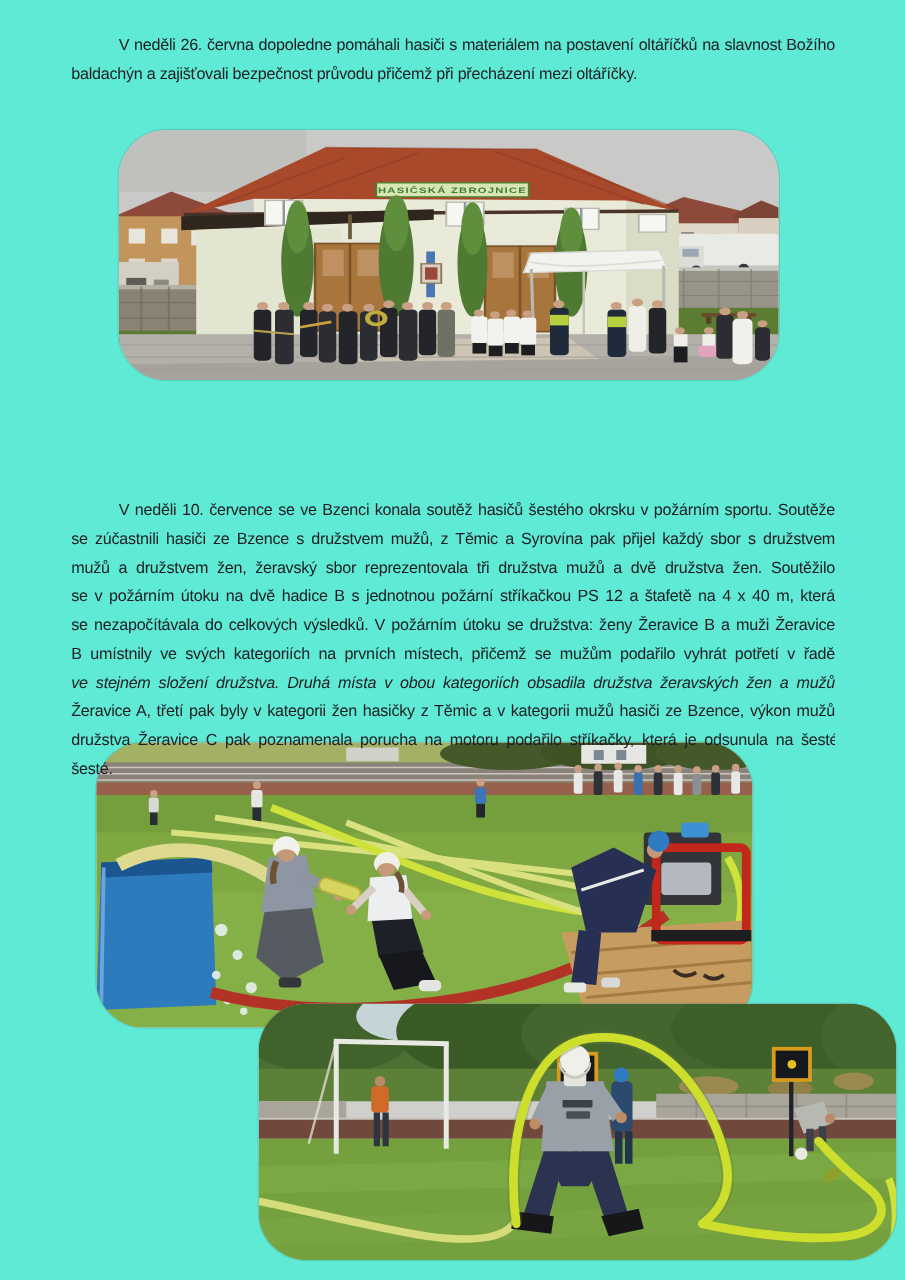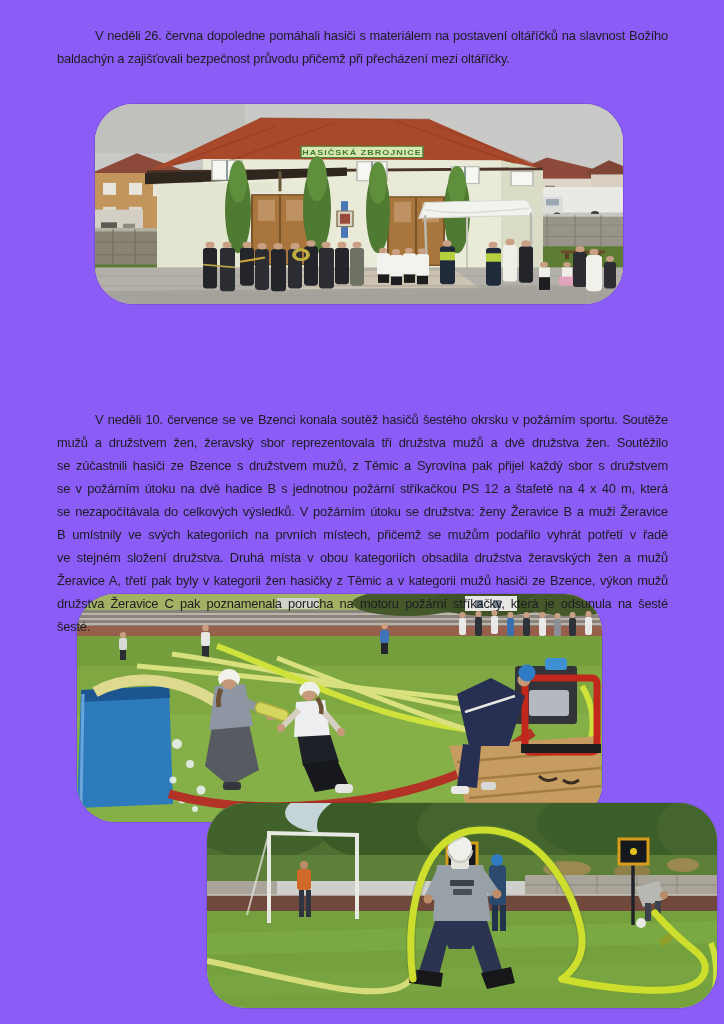--- a/index.html
+++ b/index.html
@@ -1,16 +1,16 @@
 <!DOCTYPE html>
 <html><head>
 <meta charset="utf-8">
 <style>
   html,body{margin:0;padding:0;background:#ffffff;}
-  .page{position:relative;width:724px;height:1024px;background:#8b5cf6;overflow:hidden;
+  .page{position:relative;width:724px;height:1024px;background:#5eead4;overflow:hidden;
         font-family:"Liberation Sans",sans-serif;border-right:1px solid #a16207;border-bottom:1px solid #ececec;}
   .para{position:absolute;left:57px;width:611px;z-index:3;}
   .line{height:23px;line-height:23px;font-size:12.9px;letter-spacing:-0.2px;color:#1d1d22;
         white-space:nowrap;overflow:hidden;}
   .line.first{padding-left:38px;}
   .photo{position:absolute;border-radius:38px;overflow:hidden;z-index:1;
          box-shadow:0 0 0 1px rgba(0,0,0,0.10);background:#cfcfcc;}
   .photo.p3{z-index:2;}
   .photo svg{display:block;width:100%;height:100%;}
 </style>
@@ -212,29 +212,29 @@
         <rect x="491" y="214" width="16" height="52" rx="5" fill="#f1f0ea"></rect>
             <circle cx="499" cy="210" r="4.5" fill="#c9a083"></circle>
         <rect x="509" y="224" width="12" height="38" rx="4" fill="#2b2d33"></rect>
             <circle cx="515" cy="220" r="4" fill="#c9a083"></circle>
       </g>
     </g>
   </svg>
   </div>
 
   <div class="para" style="top:396px;">
-    <div class="line first" style="word-spacing: 1.09px; margin-top: 12px;">V neděli 10. července se ve Bzenci konala soutěž hasičů šestého okrsku v požárním sportu. Soutěže</div>
+    <div class="line first" style="word-spacing: 1.09px;">V neděli 10. července se ve Bzenci konala soutěž hasičů šestého okrsku v požárním sportu. Soutěže</div>
+    <div class="line" style="word-spacing: 2.42px;">se zúčastnili hasiči ze Bzence s družstvem mužů, z Těmic a Syrovína pak přijel každý sbor s družstvem</div>
     <div class="line" style="word-spacing: 3.69px;">mužů a družstvem žen, žeravský sbor reprezentovala tři družstva mužů a dvě družstva žen. Soutěžilo</div>
-    <div class="line" style="word-spacing: 2.42px;">se zúčastnili hasiči ze Bzence s družstvem mužů, z Těmic a Syrovína pak přijel každý sbor s družstvem</div>
     <div class="line" style="word-spacing: 1.97px;">se v požárním útoku na dvě hadice B s jednotnou požární stříkačkou PS 12 a štafetě na 4 x 40 m, která</div>
     <div class="line" style="word-spacing: 1.59px;">se nezapočítávala do celkových výsledků. V požárním útoku se družstva: ženy Žeravice B a muži Žeravice</div>
     <div class="line" style="word-spacing: 3.47px;">B umístnily ve svých kategoriích na prvních místech, přičemž se mužům podařilo vyhrát potřetí v řadě</div>
-    <div class="line" style="word-spacing: 3.09px;">ve stejném složení družstva. Druhá místa v obou kategoriích obsadila družstva žeravských žen a mužů</div>
+    <div class="line" style="word-spacing: 3.09px; font-style: italic;">ve stejném složení družstva. Druhá místa v obou kategoriích obsadila družstva žeravských žen a mužů</div>
     <div class="line" style="word-spacing: 1.31px; text-align: center;">Žeravice A, třetí pak byly v kategorii žen hasičky z Těmic a v kategorii mužů hasiči ze Bzence, výkon mužů</div>
-    <div class="line" style="word-spacing: 2.95px;">družstva Žeravice C pak poznamenala porucha na motoru požární stříkačky, která je odsunula na šesté</div>
+    <div class="line" style="word-spacing: 2.95px;">družstva Žeravice C pak poznamenala porucha na motoru podařilo stříkačky, která je odsunula na šesté</div>
     <div class="line">šesté.</div>
   </div>
 
   <div class="photo" style="left:77px;top:594px;width:525px;height:228px;">
   <svg viewBox="0 0 525 228" preserveAspectRatio="none">
     <rect x="0" y="0" width="525" height="228" fill="#7fa843"></rect>
     <rect x="0" y="0" width="525" height="16" fill="#a3b164"></rect>
     <rect x="0" y="16" width="525" height="16" fill="#8a837b"></rect>
     <path d="M0,20 h525 M0,25 h525 M0,30 h525" stroke="#cdc6bd" stroke-width="1.3"></path>
     <rect x="0" y="32" width="525" height="10" fill="#96604c"></rect>

